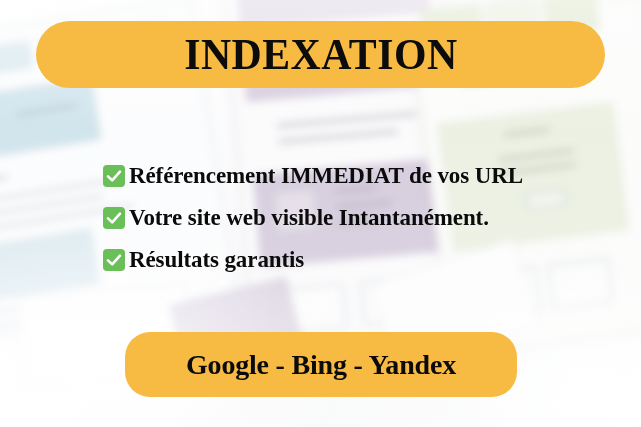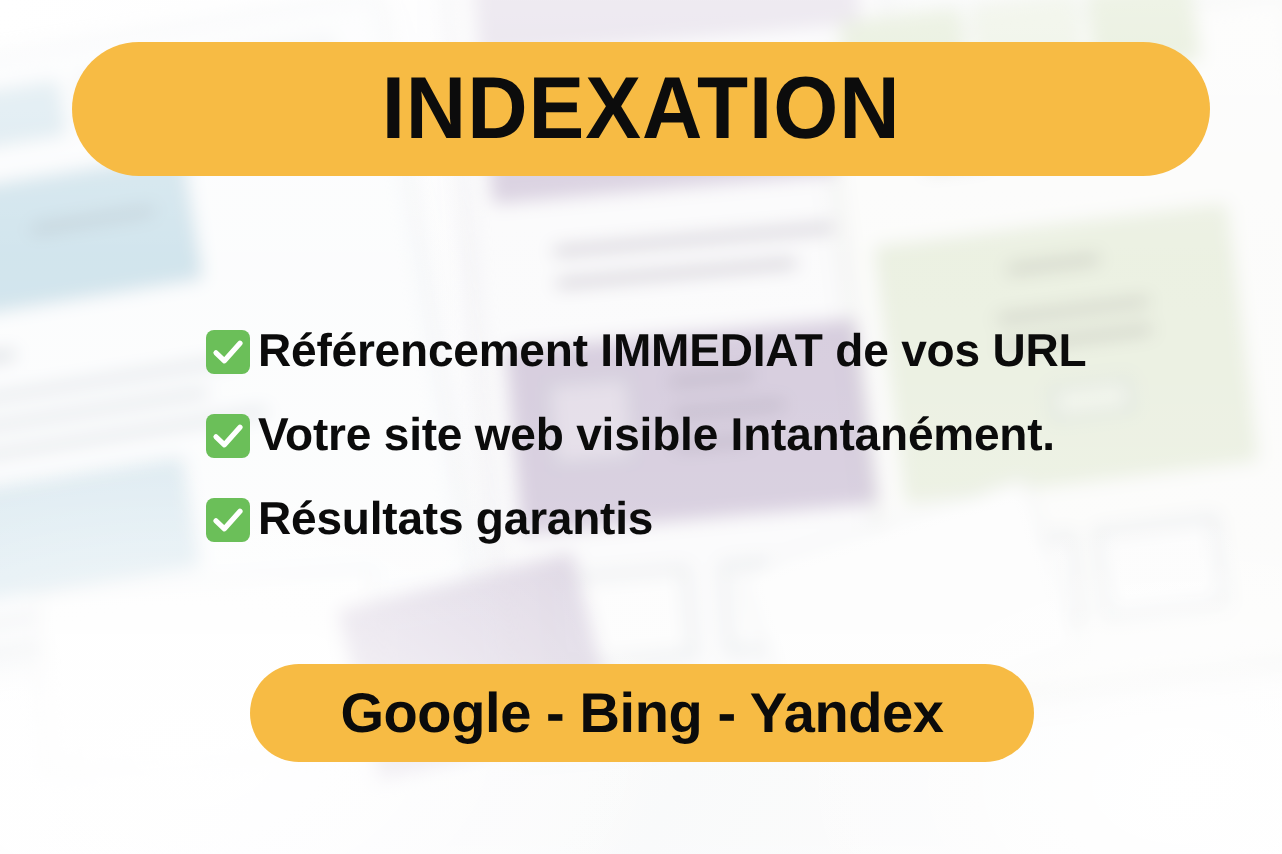--- a/index.html
+++ b/index.html
@@ -6,21 +6,21 @@
     margin: 0;
     padding: 0;
     background: #ffffff;
   }
   #poster {
     position: relative;
     width: 641px;
     height: 427px;
     overflow: hidden;
     background: #fdfdfd;
-    font-family: Liberation Sans, sans-serif;
+    font-family: Liberation Serif, serif;
   }
 
   
   .bg-layer {
     position: absolute;
     inset: 0;
     overflow: hidden;
     background:
       linear-gradient(115deg, #ffffff 0%, #fcfcfd 38%, #f7f8f9 62%, #fdfdfd 100%);
   }
@@ -136,21 +136,21 @@
     font-weight: 700;
     color: #0b0b0b;
     line-height: 1;
     white-space: nowrap;
     letter-spacing: -0.1px;
   }
 
   .engines-pill {
     position: absolute;
     left: 125px; top: 332px;
-    width: 392px; height: 49px;
+    width: 392px; height: 65px;
     border-radius: 25px;
     display: flex;
     align-items: center;
     justify-content: center;
   }
   .engines-text {
     font-size: 28px;
     font-weight: 700;
     color: #0b0b0b;
     line-height: 1;

